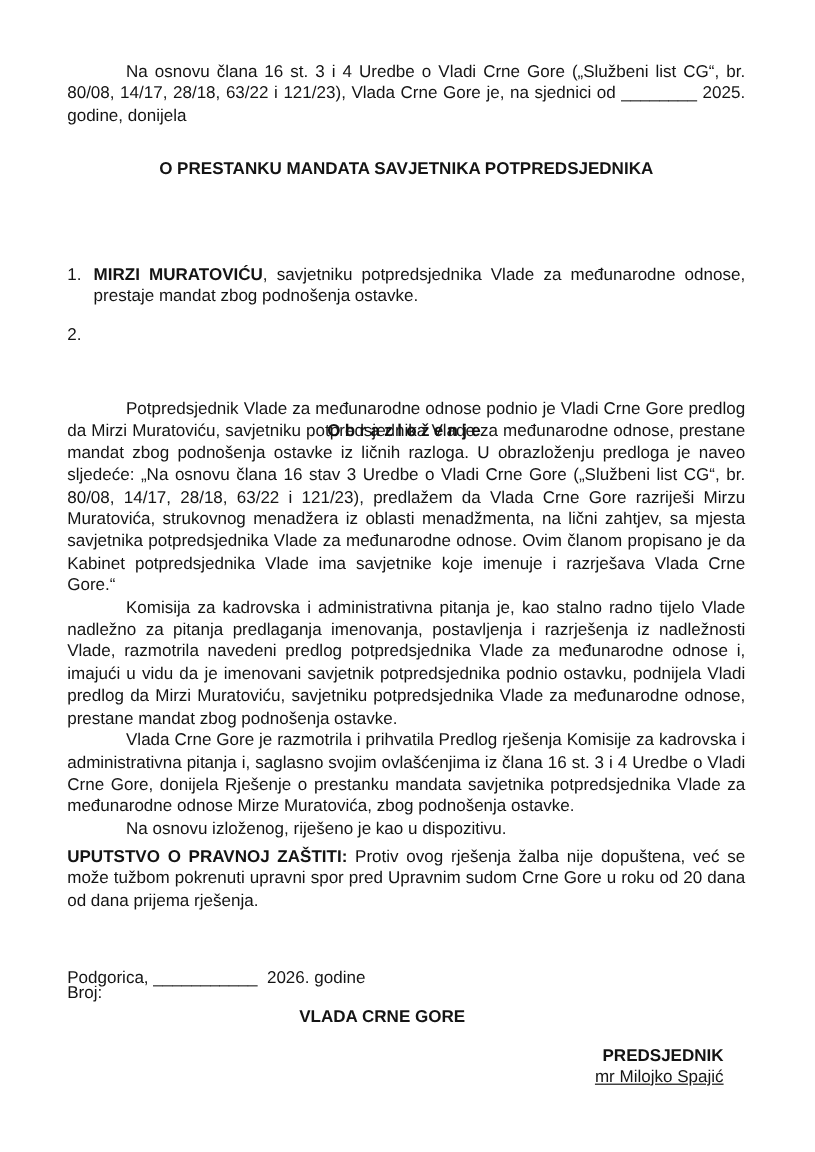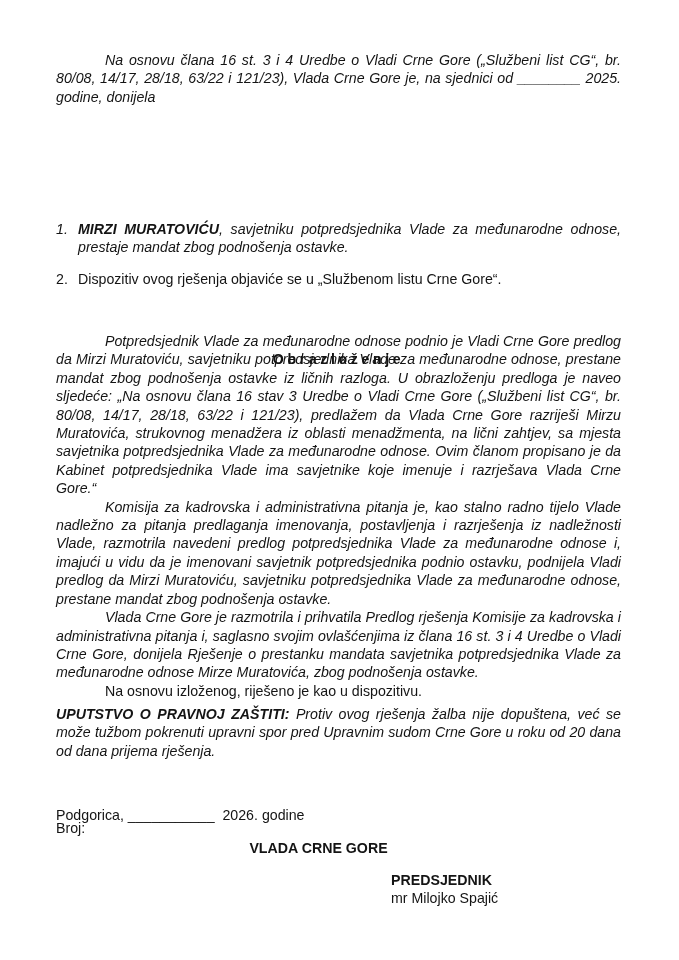--- a/index.html
+++ b/index.html
@@ -17,21 +17,21 @@
       color: #141414;
       line-height: 18.4px;
     }
     .page {
       position: absolute;
       left: 56px;
       width: 565px;
       top: 0;
     }
     .block { position: absolute; left: 0; width: 565px; }
-    .justify { text-align: justify; font-style: italic; }
+    .justify { text-align: justify; }
     .indent { text-indent: 49px; }
     p { margin: 0; }
     .title {
       text-align: center;
       font-weight: bold;
       line-height: 16.8px;
     }
     .list-item {
       position: absolute;
       left: 22px;
@@ -45,42 +45,43 @@
     .spaced {
       text-align: center;
       font-weight: bold;
       letter-spacing: 3.6px;
       margin-top: 48px;
     }
     .bold { font-weight: bold; }
     .center { text-align: center; }
     .sig {
       position: absolute;
-      left: 335px;
+      left: 347px;
       width: 200px;
+      text-align: right;
     }
   </style>
 </head>
 <body>
 
 <div class="page">
 
   <p class="block justify indent" style="top:51px;">Na osnovu člana 16 st. 3 i 4 Uredbe o Vladi Crne Gore („Službeni list CG“, br. 80/08, 14/17, 28/18, 63/22 i 121/23), Vlada Crne Gore je, na sjednici od ________ 2025. godine, donijela</p>
 
   <div class="block title" style="top:133px;">
+    <div>O PRESTANKU MANDATA SAVJETNIKA POTPREDSJEDNIKA</div>
   </div>
 
   <div class="list-item justify" style="top:220px;">
     <span class="list-num">1.</span>
     <span class="bold">MIRZI MURATOVIĆU</span><span>, savjetniku potpredsjednika Vlade za međunarodne odnose, prestaje mandat zbog podnošenja ostavke.</span>
   </div>
 
   <div class="list-item" style="top:270px;">
     <span class="list-num">2.</span>
-    <span>Dispozitiv ovog rješenja objaviće se u „Službenom listu Crne Gore“.</span>
   </div>
 
   <div class="block spaced" style="top:302px;">Obrazloženje</div>
 
   <div class="block" style="top:332px;">
     <p class="justify indent">Potpredsjednik Vlade za međunarodne odnose podnio je Vladi Crne Gore predlog da Mirzi Muratoviću, savjetniku potpredsjednika Vlade za međunarodne odnose, prestane mandat zbog podnošenja ostavke iz ličnih razloga. U obrazloženju predloga je naveo sljedeće: „Na osnovu člana 16 stav 3 Uredbe o Vladi Crne Gore („Službeni list CG“, br. 80/08, 14/17, 28/18, 63/22 i 121/23), predlažem da Vlada Crne Gore razriješi Mirzu Muratovića, strukovnog menadžera iz oblasti menadžmenta, na lični zahtjev, sa mjesta savjetnika potpredsjednika Vlade za međunarodne odnose. Ovim članom propisano je da Kabinet potpredsjednika Vlade ima savjetnike koje imenuje i razrješava Vlada Crne Gore.“</p>
     <p class="justify indent">Komisija za kadrovska i administrativna pitanja je, kao stalno radno tijelo Vlade nadležno za pitanja predlaganja imenovanja, postavljenja i razrješenja iz nadležnosti Vlade, razmotrila navedeni predlog potpredsjednika Vlade za međunarodne odnose i, imajući u vidu da je imenovani savjetnik potpredsjednika podnio ostavku, podnijela Vladi predlog da Mirzi Muratoviću, savjetniku potpredsjednika Vlade za međunarodne odnose, prestane mandat zbog podnošenja ostavke.</p>
     <p class="justify indent">Vlada Crne Gore je razmotrila i prihvatila Predlog rješenja Komisije za kadrovska i administrativna pitanja i, saglasno svojim ovlašćenjima iz člana 16 st. 3 i 4 Uredbe o Vladi Crne Gore, donijela Rješenje o prestanku mandata savjetnika potpredsjednika Vlade za međunarodne odnose Mirze Muratovića, zbog podnošenja ostavke.</p>
     <p class="indent">Na osnovu izloženog, riješeno je kao u dispozitivu.</p>
   </div>
@@ -88,15 +89,15 @@
   <p class="block justify" style="top:705px;">
     <span class="bold">UPUTSTVO O PRAVNOJ ZAŠTITI:</span><span> Protiv ovog rješenja žalba nije dopuštena, već se može tužbom pokrenuti upravni spor pred Upravnim sudom Crne Gore u roku od 20 dana od dana prijema rješenja.</span>
   </p>
 
   <div class="block" style="top:819px;">Broj:</div>
   <div class="block" style="top:806px; white-space:pre;">Podgorica, ___________  2026. godine</div>
 
   <div class="block bold center" style="top:839px; left:-20px;text-align:center;">VLADA CRNE GORE</div>
 
   <div class="sig bold" style="top:871px;">PREDSJEDNIK</div>
-  <div class="sig" style="top:889px;">mr Milojko Spajić</div>
+  <div class="sig" style="top:889px;text-decoration:underline;">mr Milojko Spajić</div>
 
 </div>
 
 </body></html>

